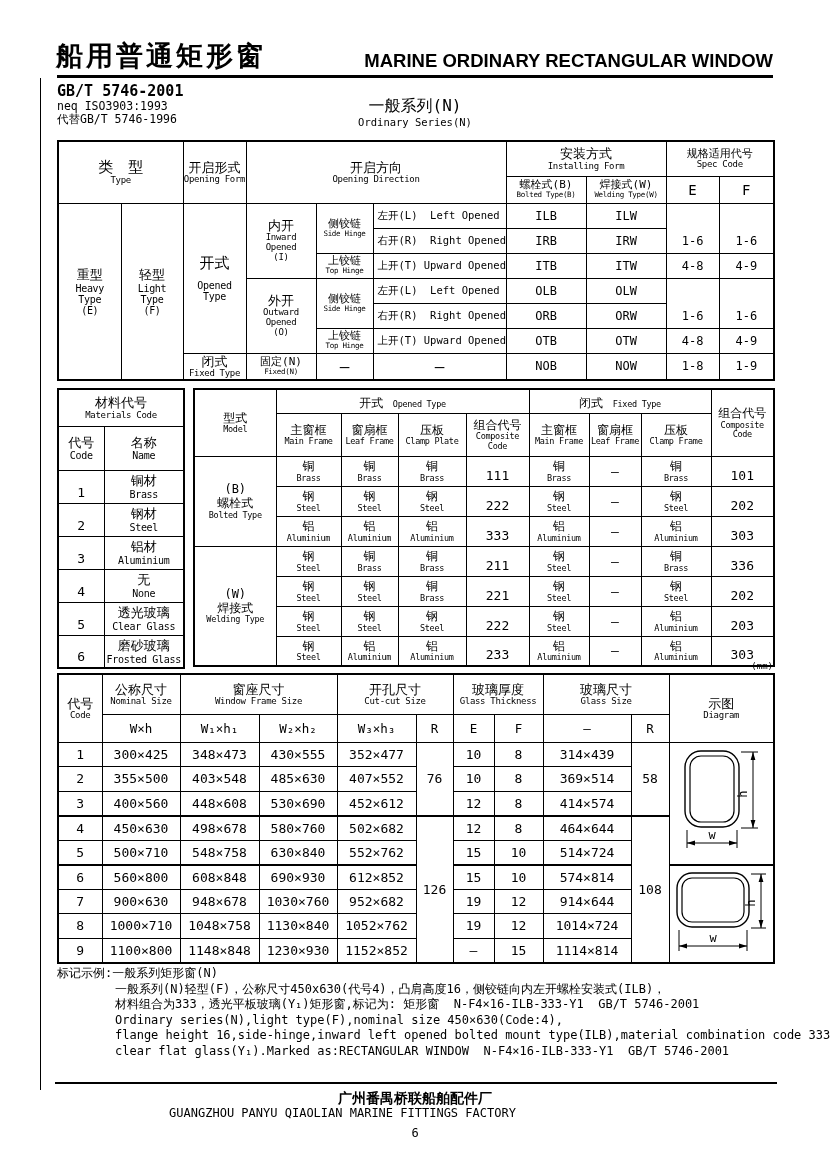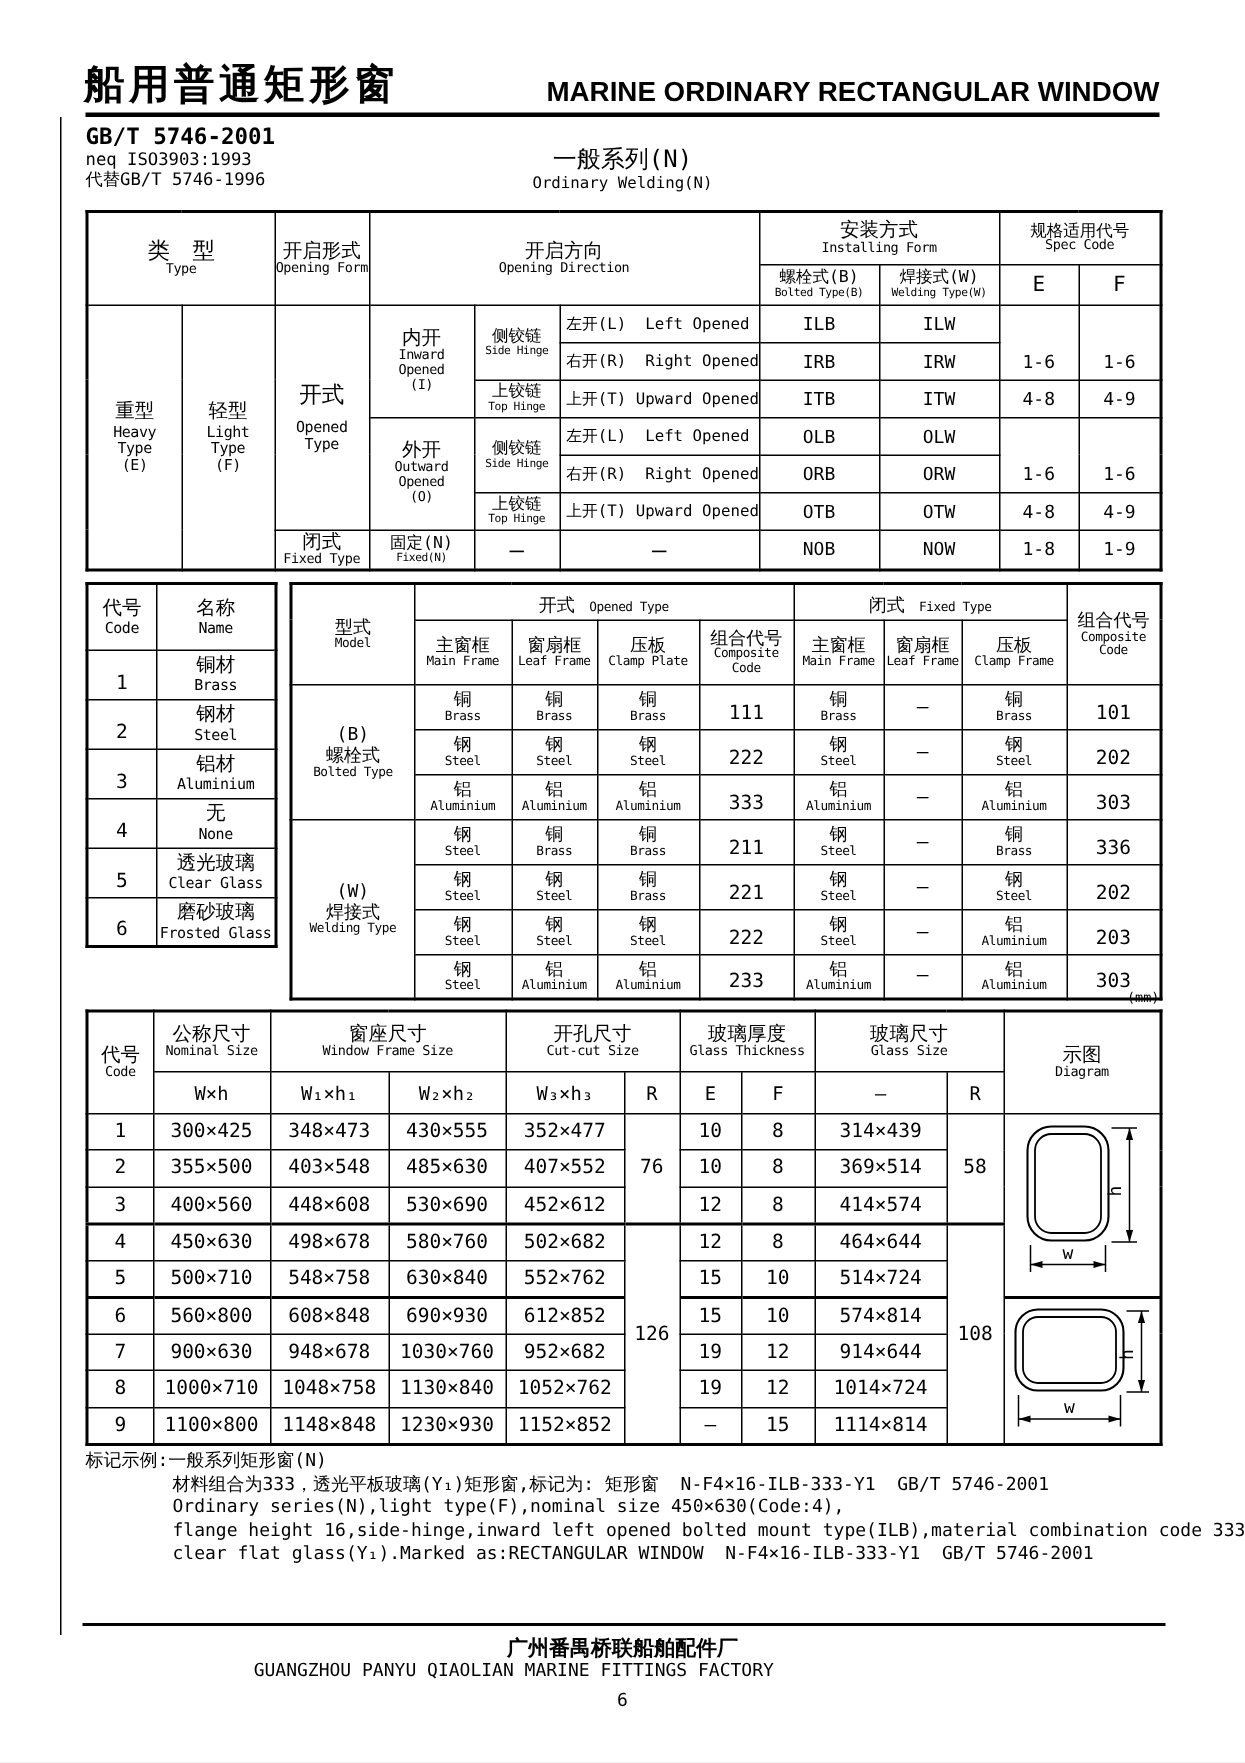--- a/index.html
+++ b/index.html
@@ -81,21 +81,21 @@
 
   <div class="abs side-line"></div>
 
   <div class="abs title-zh">船用普通矩形窗</div>
   <div class="abs title-en">MARINE ORDINARY RECTANGULAR WINDOW</div>
   <div class="abs rule-top"></div>
   <div class="abs std1">GB/T 5746-2001</div>
   <div class="abs std2">neq ISO3903:1993</div>
   <div class="abs std3">代替GB/T 5746-1996</div>
   <div class="abs series-zh">一般系列(N)</div>
-  <div class="abs series-en">Ordinary Welding(N)</div>
+  <div class="abs series-en">Ordinary Series(N)</div>
 
   <table id="t1">
     <colgroup>
       <col style="width:63px">
         <col style="width:62px">
         <col style="width:63px">
         <col style="width:70px">
       <col style="width:57px">
         <col style="width:133px">
         <col style="width:80px">
@@ -238,20 +238,26 @@
     </tr>
   </tbody>
     </table>
 
   <table id="t2m">
     <colgroup>
         <col style="width:46px">
         <col style="width:80px">
       </colgroup>
     <tbody>
+        <tr class="h1">
+      <td colspan="2">
+            <div class="zh">材料代号</div>
+            <div class="en">Materials Code</div>
+          </td>
+    </tr>
     <tr class="h2">
       <td>
             <div class="zh">代号</div>
             <div class="en en-md">Code</div>
           </td>
       <td>
             <div class="zh">名称</div>
             <div class="en en-md">Name</div>
           </td>
     </tr>
@@ -731,20 +737,21 @@
       <td>1152×852</td>
       <td>—</td>
       <td>15</td>
       <td>1114×814</td>
     </tr>
   </tbody>
     </table>
 
   <div class="abs notes">
     <div class="ln">标记示例:一般系列矩形窗(N)</div>
+    <div class="ln ind">一般系列(N)轻型(F)，公称尺寸450x630(代号4)，凸肩高度16，侧铰链向内左开螺栓安装式(ILB)，</div>
     <div class="ln ind">材料组合为333，透光平板玻璃(Y₁)矩形窗,标记为: 矩形窗  N-F4×16-ILB-333-Y1  GB/T 5746-2001</div>
     <div class="ln ind">Ordinary series(N),light type(F),nominal size 450×630(Code:4),</div>
     <div class="ln ind">flange height 16,side-hinge,inward left opened bolted mount type(ILB),material combination code 333,</div>
     <div class="ln ind">clear flat glass(Y₁).Marked as:RECTANGULAR WINDOW  N-F4×16-ILB-333-Y1  GB/T 5746-2001</div>
   </div>
 
   <div class="abs rule-bot"></div>
   <div class="abs fact-zh">广州番禺桥联船舶配件厂</div>
   <div class="abs fact-en">GUANGZHOU PANYU QIAOLIAN MARINE FITTINGS FACTORY</div>
   <div class="abs pageno">6</div>

